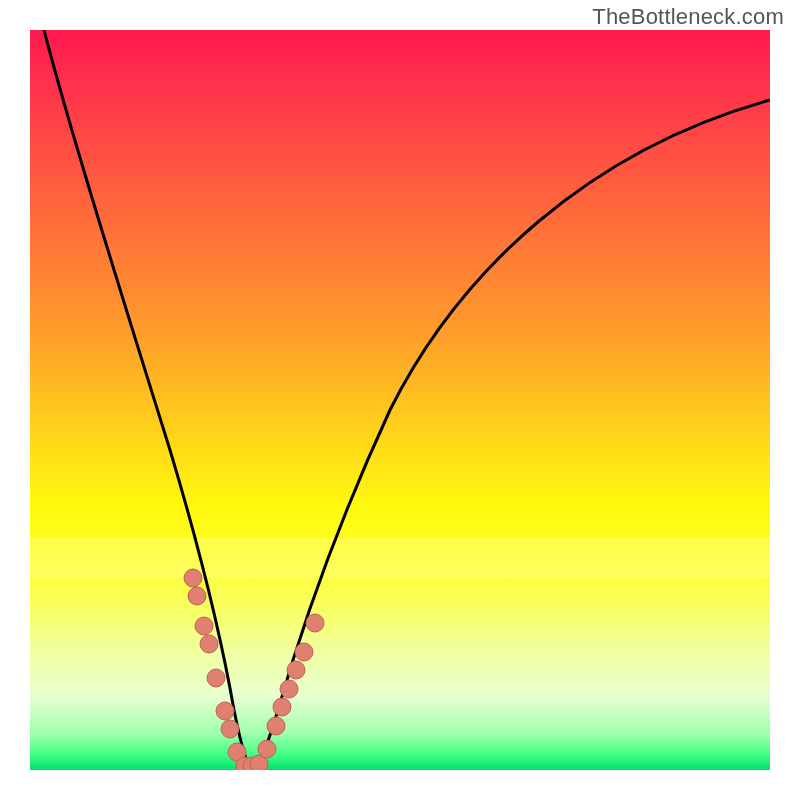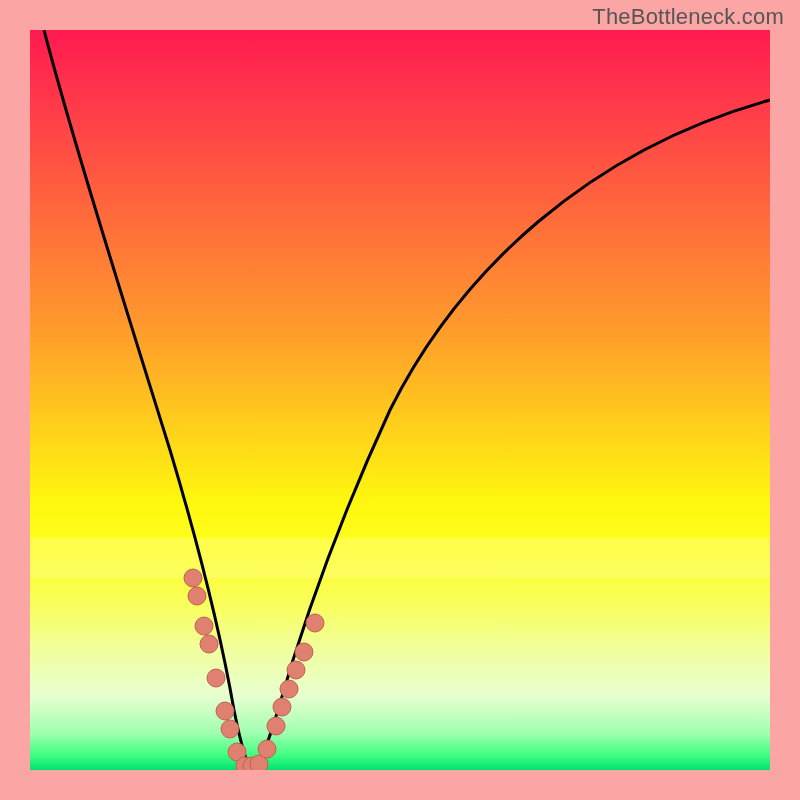--- a/index.html
+++ b/index.html
@@ -7,21 +7,21 @@
     padding: 0;
     width: 800px;
     height: 800px;
     background: #000;
     overflow: hidden;
   }
   .chart-container {
     position: relative;
     width: 800px;
     height: 800px;
-    background: #fca5a5;
+    background: #ffffff;
   }
   .plot-area {
     position: absolute;
     left: 30px;
     top: 30px;
     width: 740px;
     height: 740px;
     background: linear-gradient(to bottom,
       #ff1a50 0%,
       #ff3a4a 10%,

